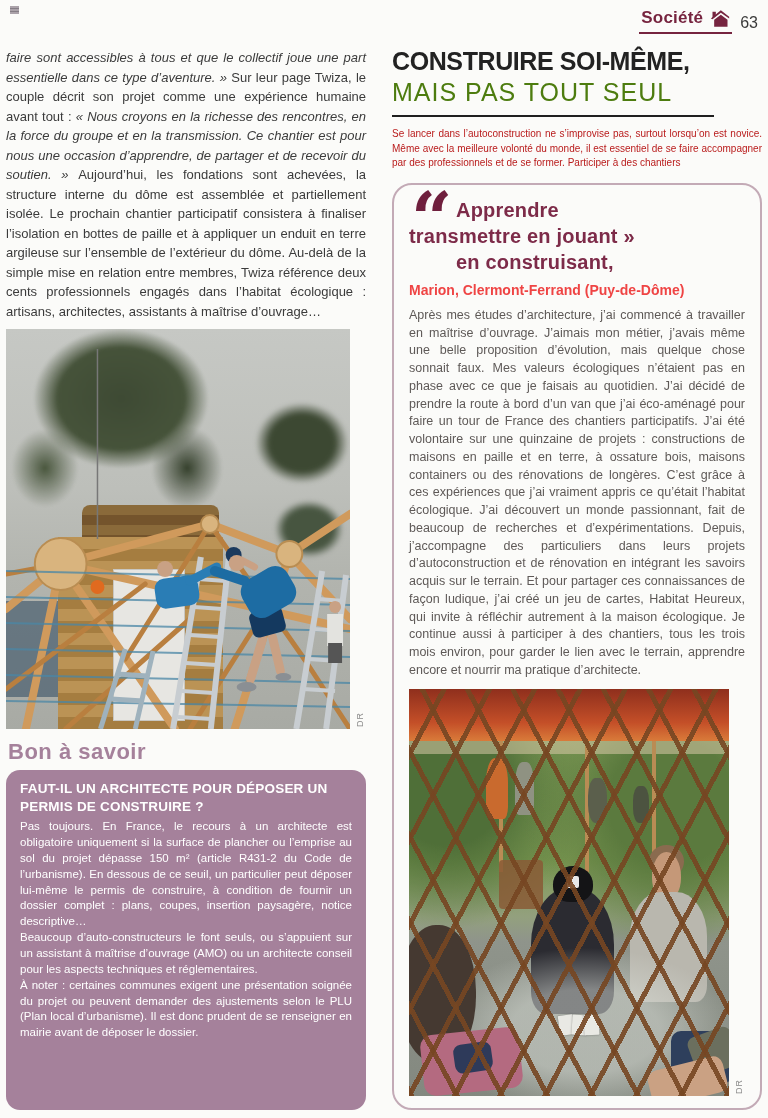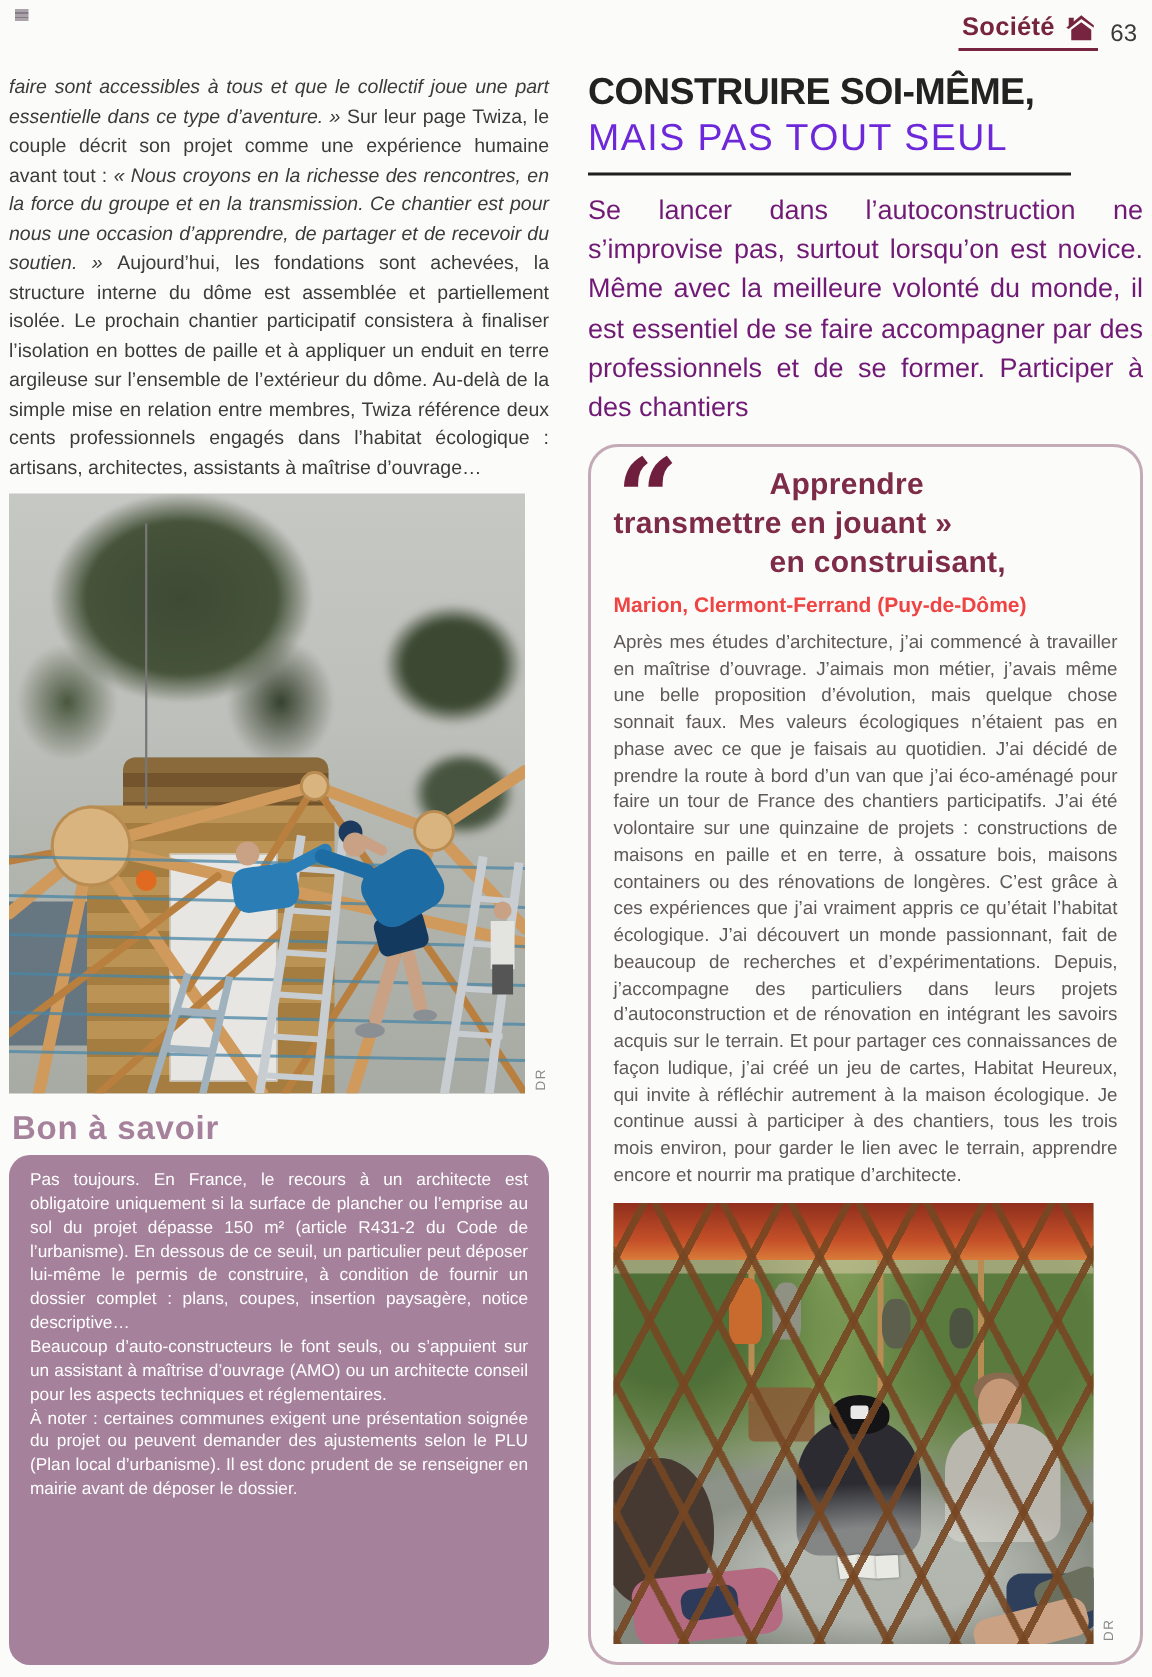--- a/index.html
+++ b/index.html
@@ -60,31 +60,31 @@
     font-size:11.5px; font-weight:bold; color:#fff; line-height:1.35;
     text-shadow:0 1px 3px rgba(0,0,0,.9), 0 0 8px rgba(0,0,0,.55); }
 
   .bon-title { margin:10px 0 5px 2px; font-size:22px; font-weight:bold; color:#a5819b; letter-spacing:.5px; }
   .bon-box { flex:1; overflow:hidden; background:#a5819b; border-radius:14px; padding:10px 14px; color:#fff; }
   .bon-box h3 { font-size:13.5px; font-weight:bold; line-height:1.3; margin-bottom:4px; letter-spacing:.2px; }
   .bon-box p  { font-size:11.5px; line-height:1.38; text-align:justify; }
 
   
   .title-l1 { font-size:25px; font-weight:800; color:#222; letter-spacing:-.4px; line-height:1.1; }
-  .title-l2 { font-size:25px; font-weight:400; color:#6d28d9; letter-spacing:1px; line-height:1.15; margin-top:2px; }
+  .title-l2 { font-size:25px; font-weight:400; color:#4d7c0f; letter-spacing:1px; line-height:1.15; margin-top:2px; }
   .title-rule { height:2px; background:#1f1f1f; width:322px; margin:9px 0 10px; }
-  .intro { font-size:18px; line-height:1.45; color:#701a75; text-align:justify; }
+  .intro { font-size:10px; line-height:1.45; color:#b91c1c; text-align:justify; }
 
   .quote-box { margin-top:12px; flex:1; border:2px solid #c3aab6; border-radius:20px;
     padding:12px 15px; display:flex; flex-direction:column; overflow:hidden; }
   .quote-head { position:relative; flex:0 0 auto; }
   .quote-mark { position:absolute; left:2px; top:-14px; font-family:"DejaVu Serif",serif; font-weight:bold;
     font-size:72px; line-height:1; color:#6f1f3d; }
   .q-line { font-size:20px; font-weight:bold; color:#7d2b49; line-height:1.3; letter-spacing:.2px; }
-  .q-ind { margin-left:104px; }
+  .q-ind { margin-left:47px; }
   .attribution { margin-top:7px; font-size:14px; font-weight:bold; color:#ef4444; flex:0 0 auto; }
   .quote-body { margin-top:9px; font-size:12.5px; line-height:1.42; color:#5e5957; text-align:justify; flex:0 0 auto; }
 
   .photo-row2 { margin-top:9px; flex:1; min-height:140px; display:flex; gap:3px; }
   .photo-right { flex:1; position:relative; overflow:hidden;
     background:
       radial-gradient(circle at 82% 28%, #5b7a3e 0 16%, transparent 38%),
       radial-gradient(circle at 12% 24%, #4f6f38 0 14%, transparent 34%),
       linear-gradient(180deg,#93ad66 0%,#7f9c54 42%,#93a07e 56%,#8f948b 62%,#83887f 100%); }
   .canopy { position:absolute; top:0; left:0; right:0; height:13%;
@@ -237,20 +237,21 @@
             <circle cx="331" cy="278" r="6" fill="#c9a184"></circle>
           </svg>
         </div>
         <div class="credit-strip">
           <span class="photo-credit">DR</span>
         </div>
       </div>
 
       <div class="bon-title">Bon à savoir</div>
       <div class="bon-box">
+        <h3>FAUT-IL UN ARCHITECTE POUR DÉPOSER UN PERMIS DE CONSTRUIRE ?</h3>
         <p>Pas toujours. En France, le recours à un architecte est obligatoire uniquement si la surface de plancher ou l’emprise au sol du projet dépasse 150 m² (article R431-2 du Code de l’urbanisme). En dessous de ce seuil, un particulier peut déposer lui-même le permis de construire, à condition de fournir un dossier complet : plans, coupes, insertion paysagère, notice descriptive…</p>
         <p>Beaucoup d’auto-constructeurs le font seuls, ou s’appuient sur un assistant à maîtrise d’ouvrage (AMO) ou un architecte conseil pour les aspects techniques et réglementaires.</p>
         <p>À noter : certaines communes exigent une présentation soignée du projet ou peuvent demander des ajustements selon le PLU (Plan local d’urbanisme). Il est donc prudent de se renseigner en mairie avant de déposer le dossier.</p>
       </div>
     </div>
 
     <div class="col-right">
 
       <h1 class="title-l1">CONSTRUIRE SOI-MÊME,</h1>
       <h2 class="title-l2">MAIS PAS TOUT SEUL</h2>

